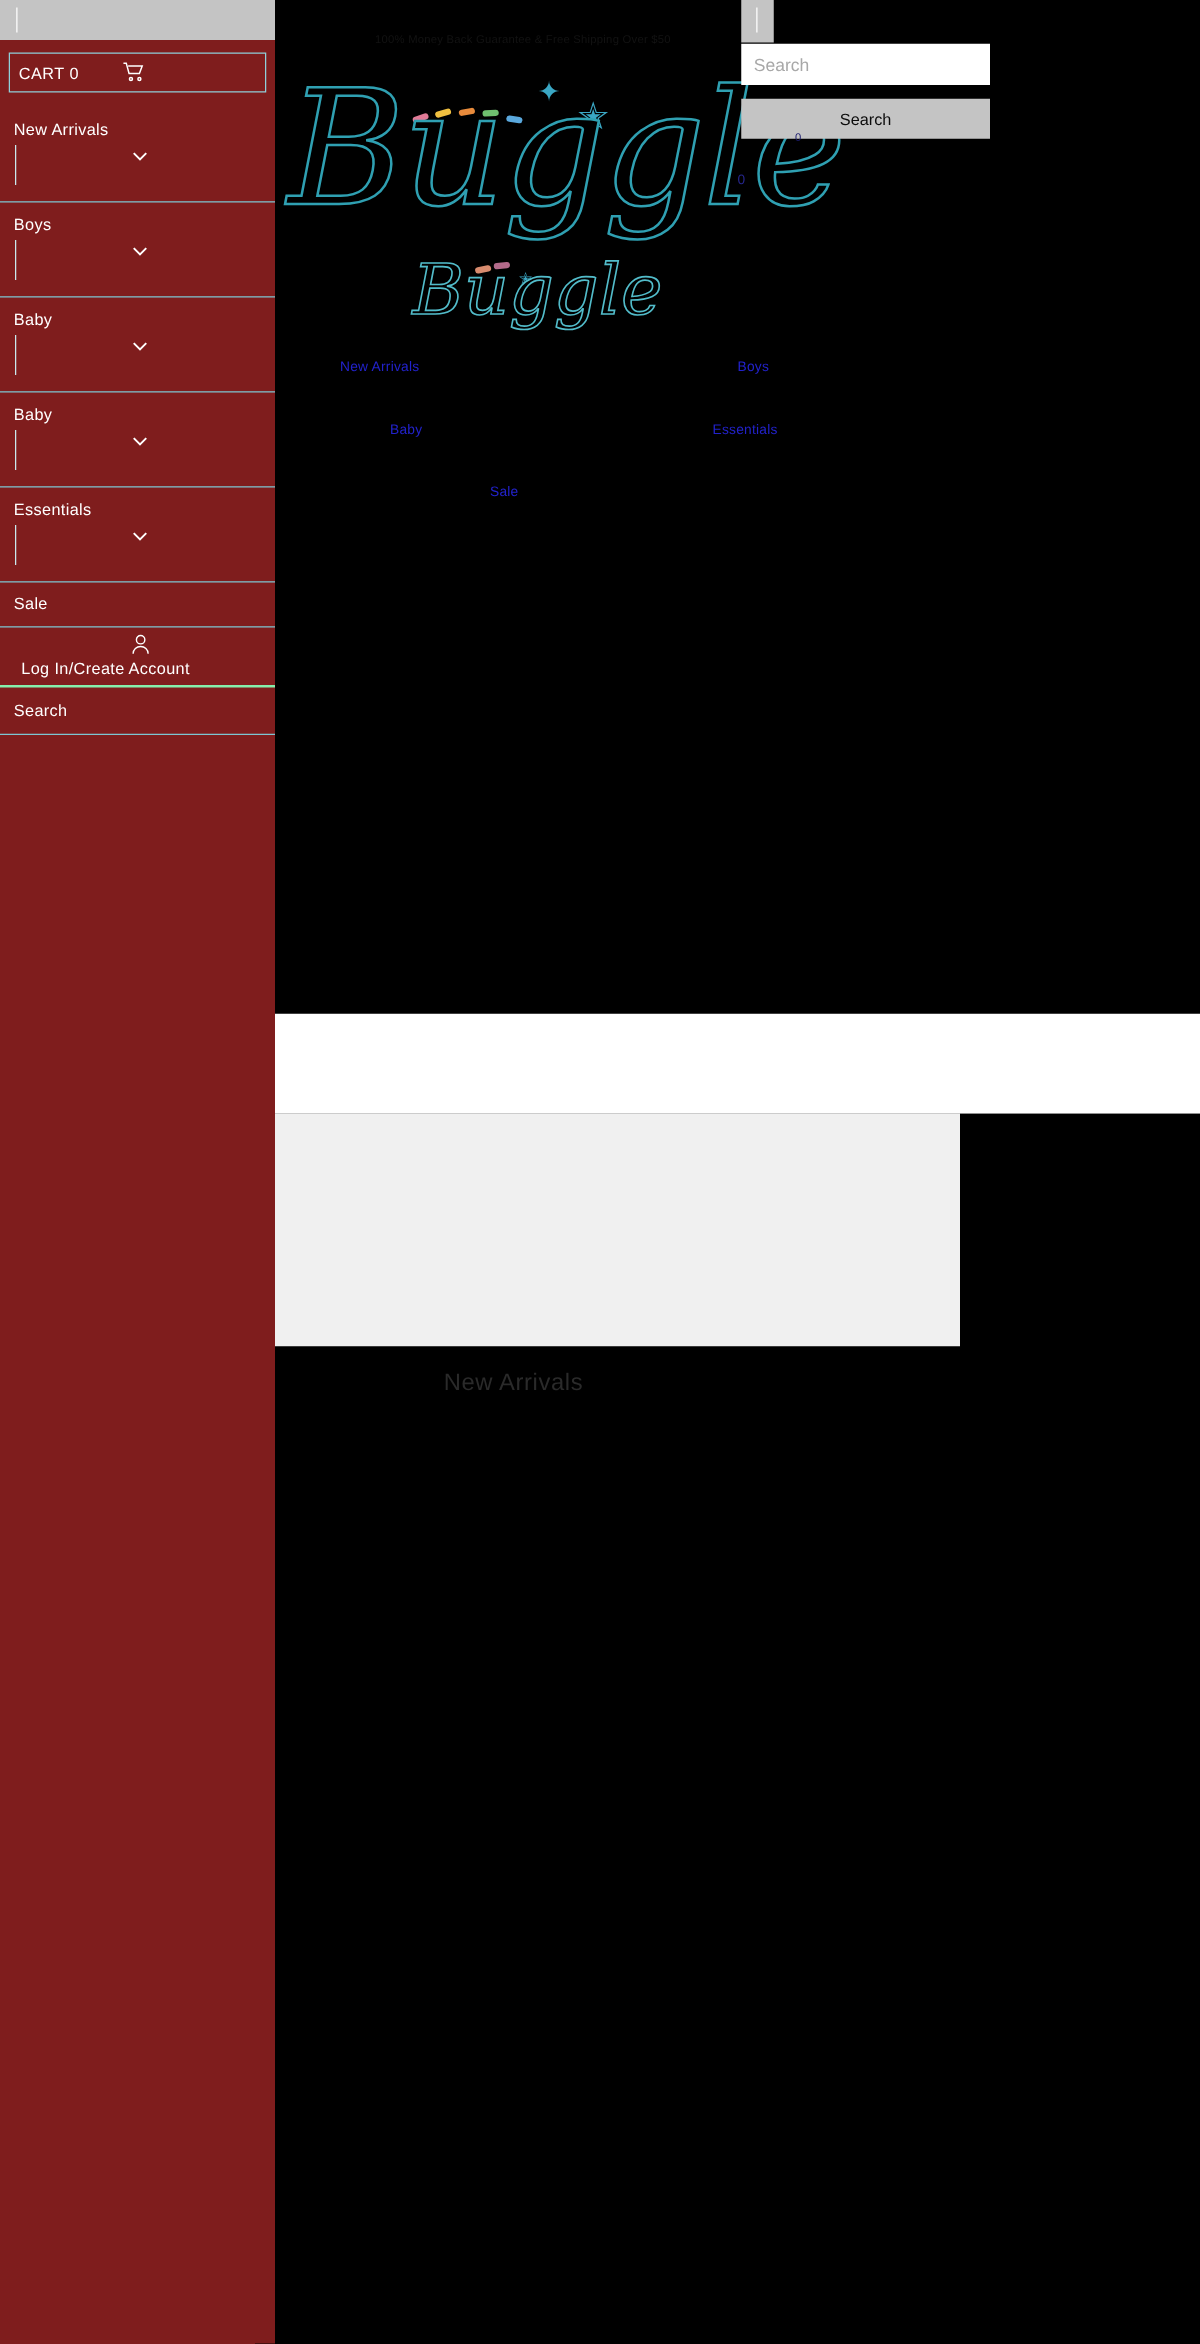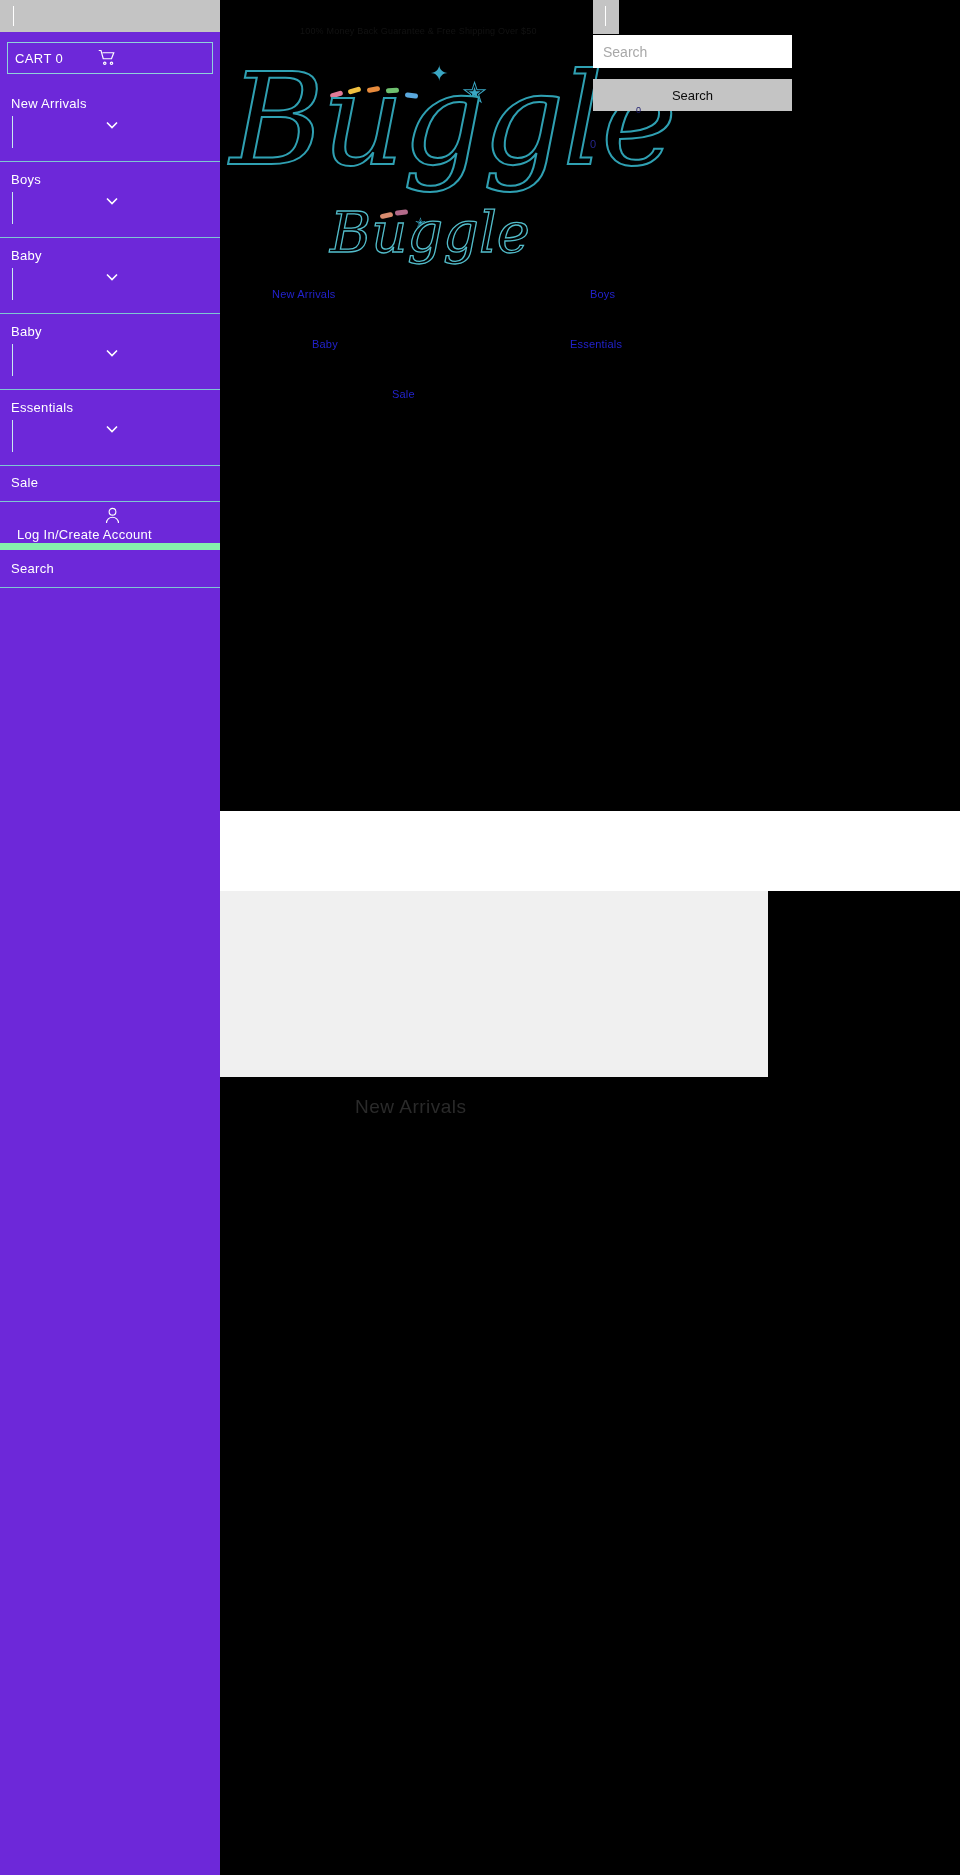--- a/index.html
+++ b/index.html
@@ -8,21 +8,21 @@
     background: #000;
     font-family: "Liberation Sans", sans-serif;
     overflow: hidden;
   }
   .page { position: relative; width: 960px; height: 1875px; background: #000; }
 
   
   .sidebar {
     position: absolute; left: 0; top: 0;
     width: 220px; height: 1875px;
-    background: #6d28d9;
+    background: #7f1d1d;
     z-index: 20;
   }
   .sidebar-topbar {
     position: absolute; left: 0; top: 0;
     width: 220px; height: 32px;
     background: #c4c4c4;
   }
   .sidebar-topbar .caret {
     position: absolute; left: 13px; top: 6px;
     width: 1px; height: 20px; background: #fff;
@@ -64,21 +64,21 @@
     background: #c9e9ee;
   }
   .menu-item .chev {
     position: absolute; left: 106px; top: 35px;
     width: 12px; height: 8px;
   }
   .menu-item .chev svg { display:block; }
 
   .account-item {
     position: relative; height: 48px;
-    border-bottom: 7px solid #86efac;
+    border-bottom: 2px solid #86efac;
   }
   .account-icon {
     position: absolute; left: 105px; top: 5px;
     width: 15px; height: 17px;
   }
   .account-label {
     position: absolute; left: 17px; top: 25px;
     color: #ffffff; font-size: 13px; letter-spacing: .3px;
   }
   .search-item {

